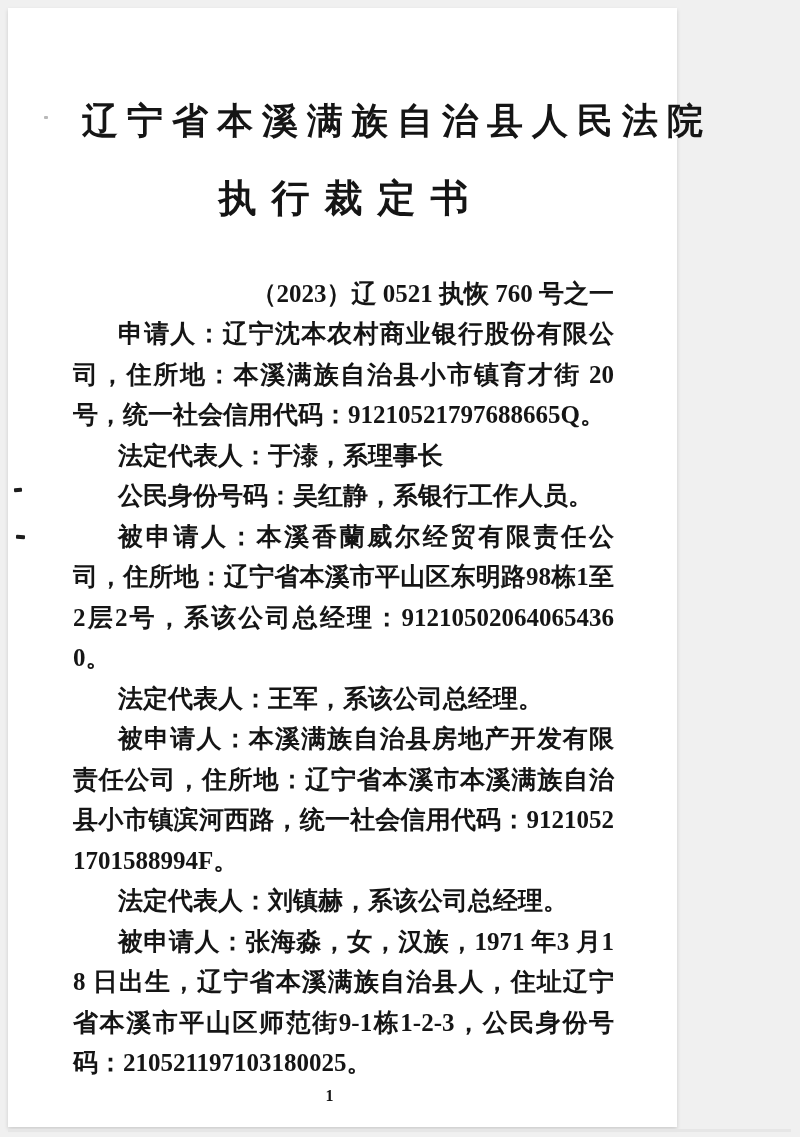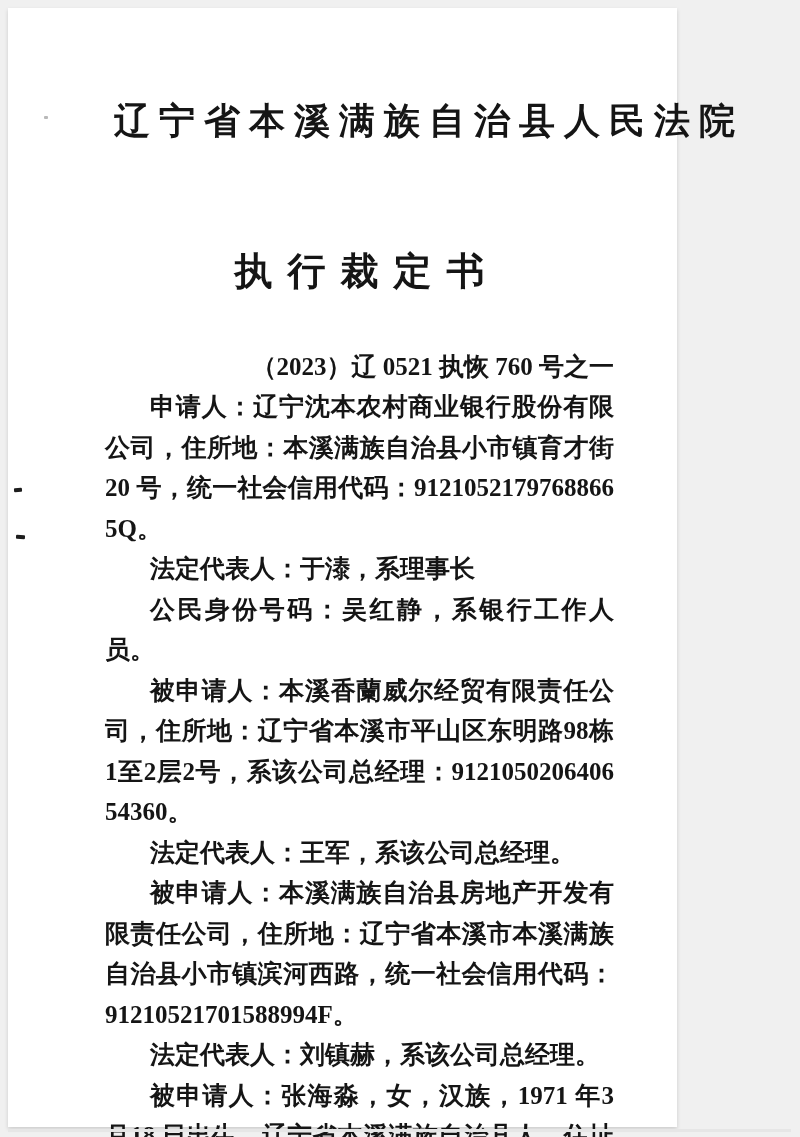--- a/index.html
+++ b/index.html
@@ -16,35 +16,35 @@
   }
   .page {
     position: absolute;
     left: 8px;
     top: 8px;
     width: 669px;
     height: 1119px;
     background: #ffffff;
     box-shadow: 0 2px 4px rgba(0,0,0,0.15);
     box-sizing: border-box;
-    padding: 0 63px 0 97px;
+    padding: 0 63px 0 65px;
     color: #151515;
   }
   .court-name {
     margin-top: 92px;
     text-align: center;
     font-size: 36px;
     line-height: 42px;
     font-weight: bold;
     letter-spacing: 9px;
     margin-left: 9px; 
     white-space: nowrap;
   }
   .doc-title {
-    margin-top: 107px;
+    margin-top: 34px;
     text-align: center;
     font-size: 38px;
     line-height: 44px;
     font-weight: bold;
     letter-spacing: 15px;
     margin-left: 15px;
     white-space: nowrap;
   }
   .case-number {
     margin-top: 58px;

